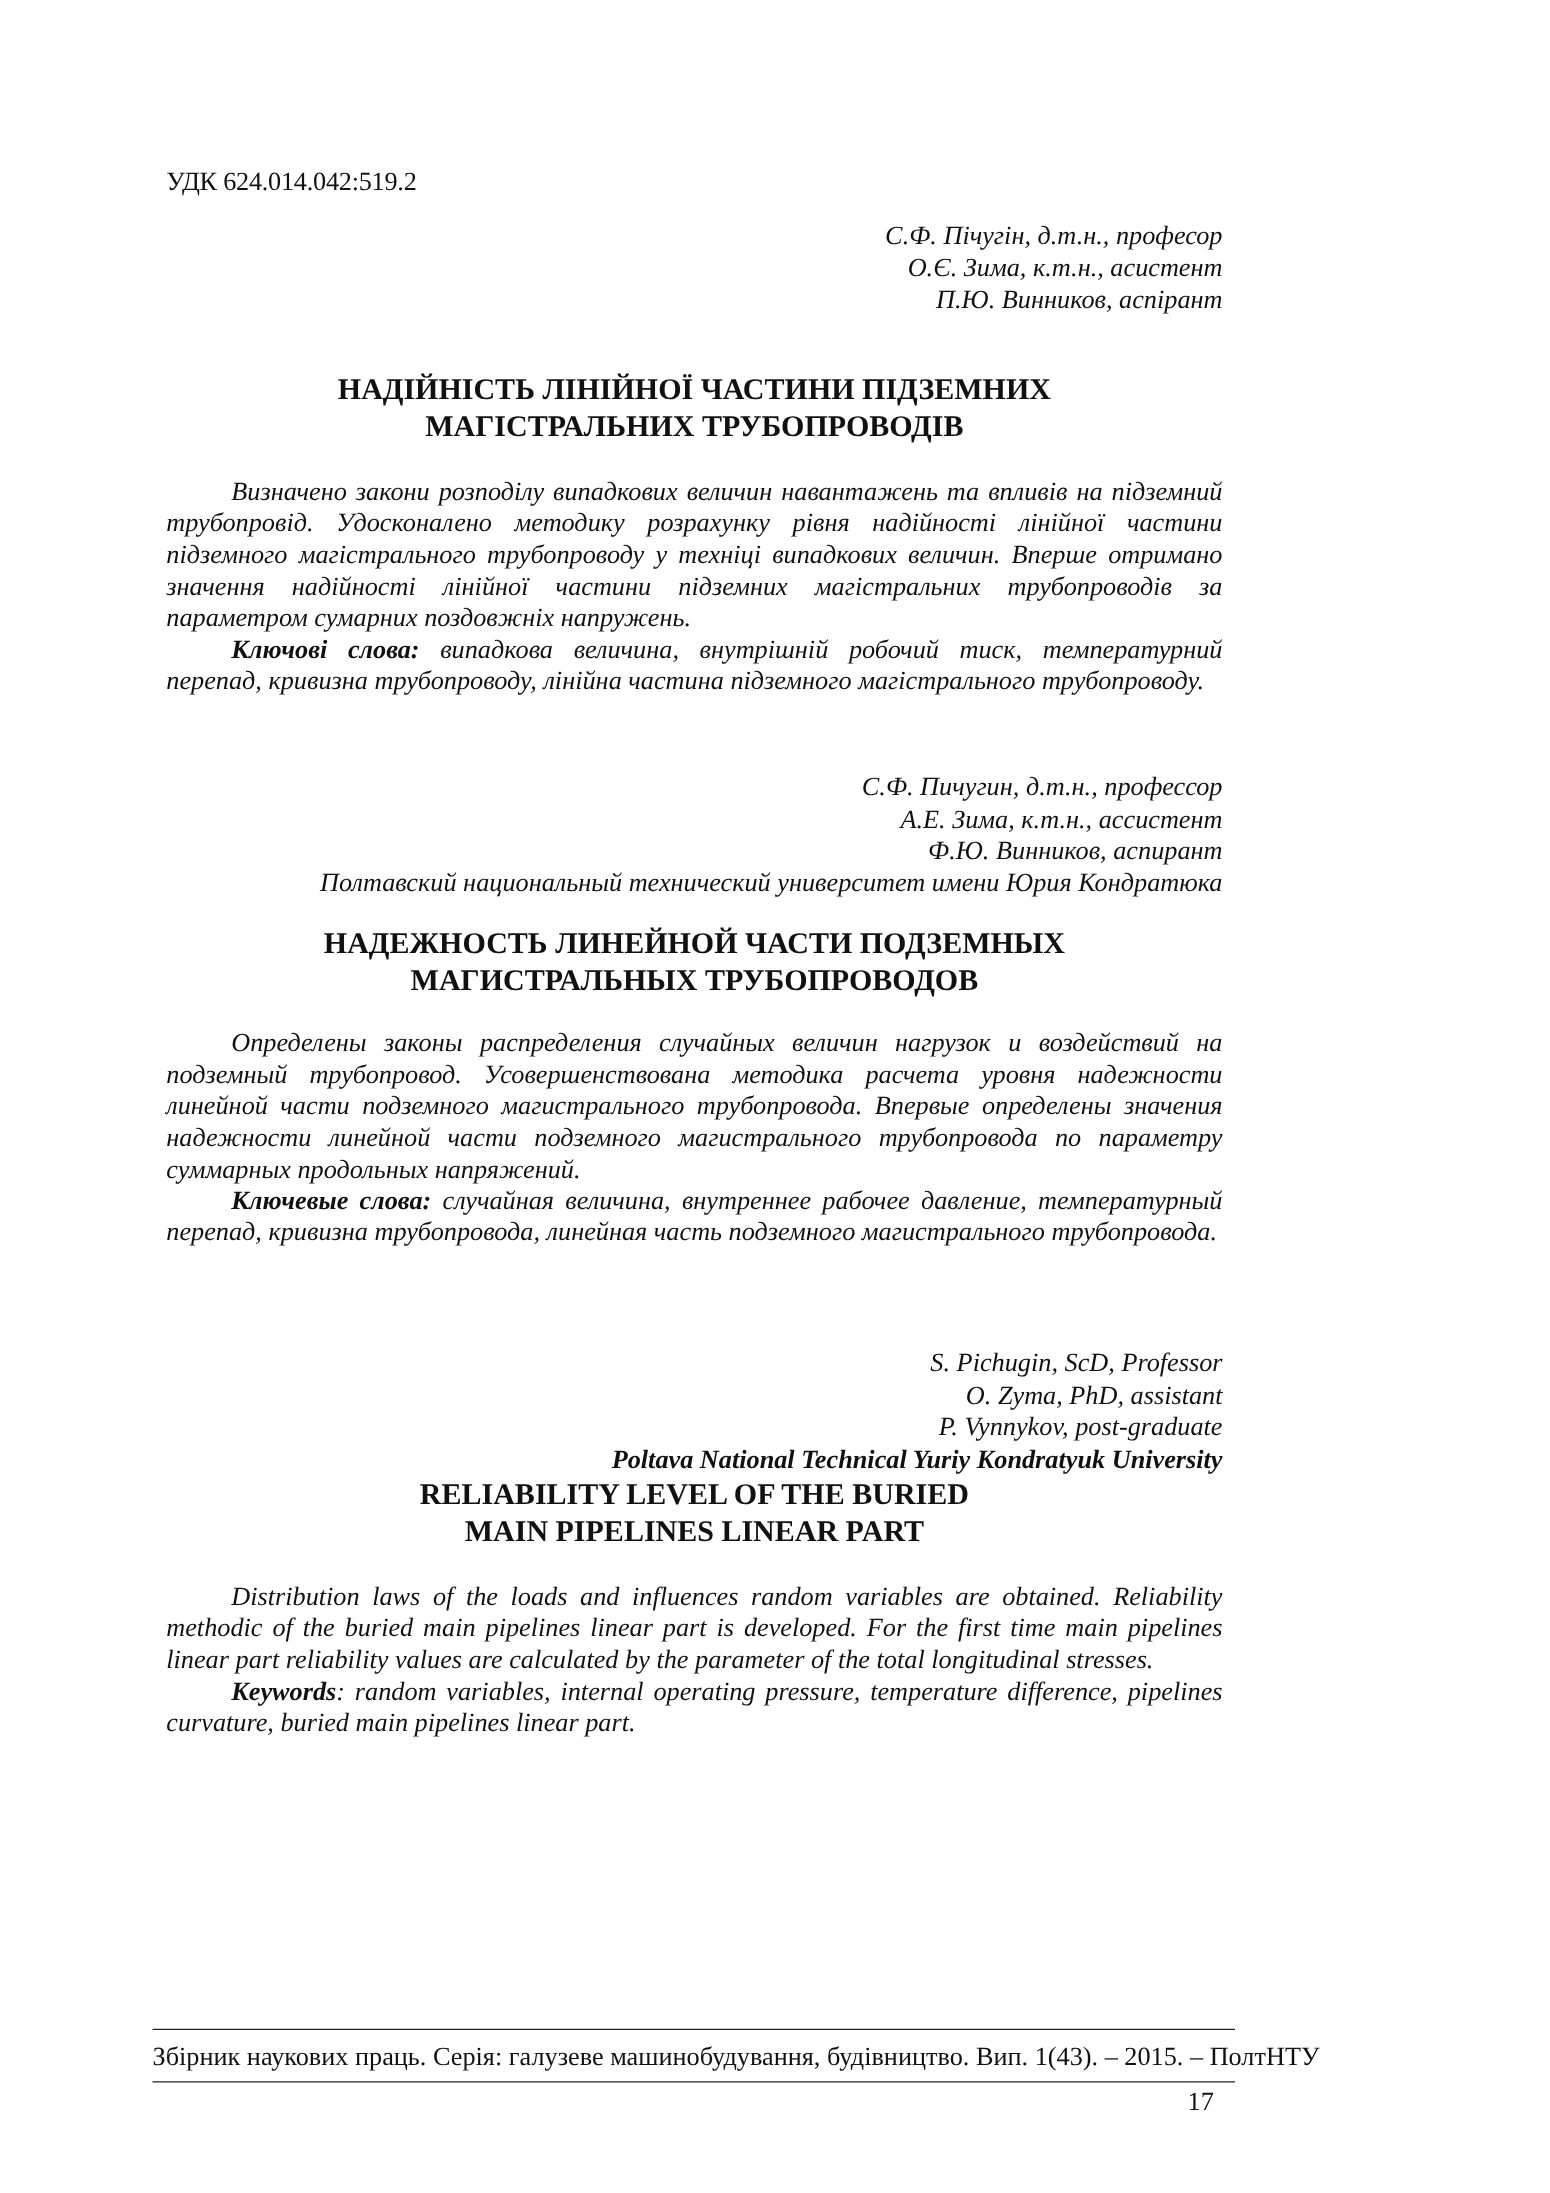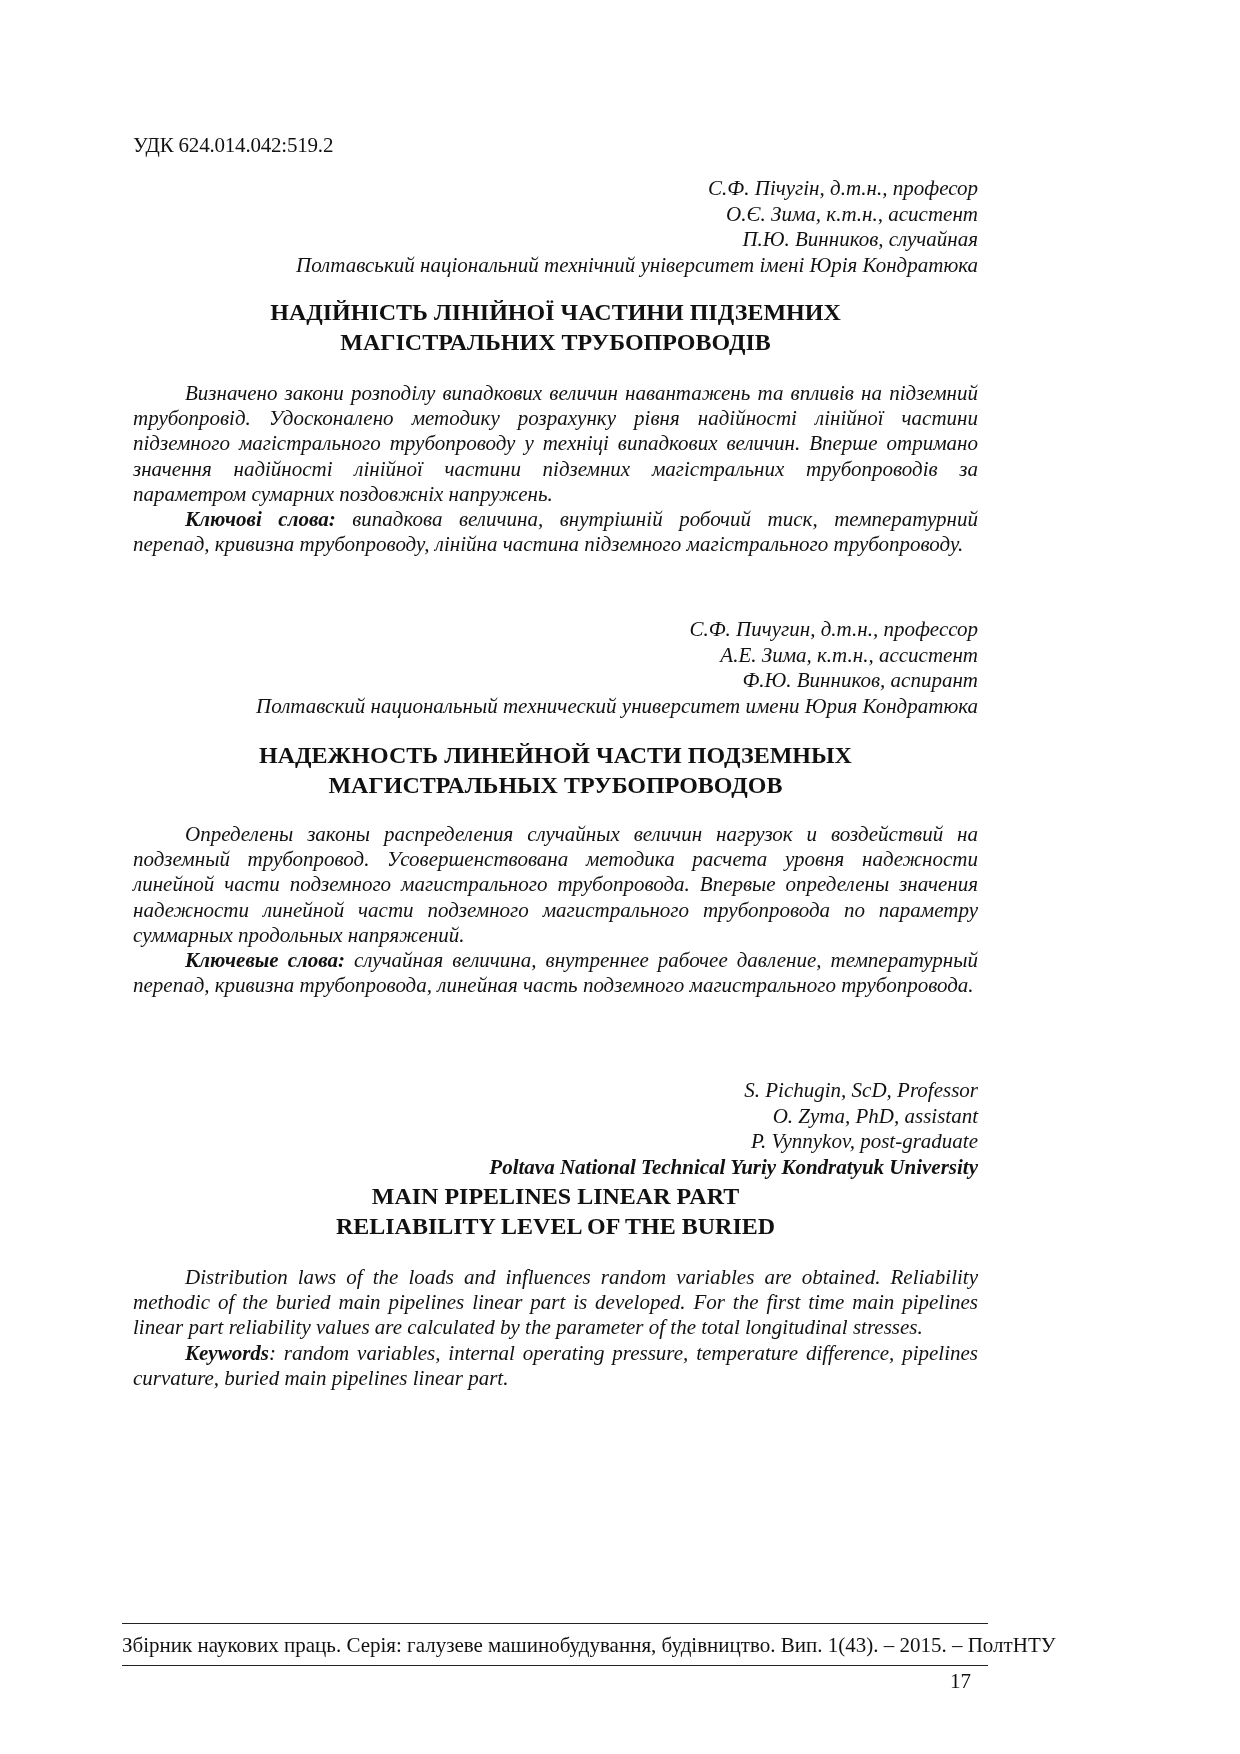--- a/index.html
+++ b/index.html
@@ -23,22 +23,21 @@
 </head>
 <body>
 
 <div class="page">
 
   <div class="udc">УДК 624.014.042:519.2</div>
 
   <div class="authors" style="top:176px;">
     <div>С.Ф. Пічугін, д.т.н., професор</div>
     <div>О.Є. Зима, к.т.н., асистент</div>
-    <div>П.Ю. Винников, случайная</div>
-    <div>Полтавський національний технічний університет імені Юрія Кондратюка</div>
+    <div>П.Ю. Винников, аспірант</div>
   </div>
 
   <div class="title" style="top:297px;">
     <div>НАДІЙНІСТЬ ЛІНІЙНОЇ ЧАСТИНИ ПІДЗЕМНИХ</div>
     <div>МАГІСТРАЛЬНИХ ТРУБОПРОВОДІВ</div>
   </div>
 
   <div class="col abstract" style="top:381px;">
     <p>Визначено закони розподілу випадкових величин навантажень та впливів на підземний трубопровід. Удосконалено методику розрахунку рівня надійності лінійної частини підземного магістрального трубопроводу у техніці випадкових величин. Вперше отримано значення надійності лінійної частини підземних магістральних трубопроводів за параметром сумарних поздовжніх напружень.</p>
     <p><span class="kw-label">Ключові слова:</span><span> випадкова величина, внутрішній робочий тиск, температурний перепад, кривизна трубопроводу, лінійна частина підземного магістрального трубопроводу.</span></p>
@@ -62,22 +61,22 @@
   </div>
 
   <div class="authors" style="top:1078px;">
     <div>S. Pichugin, ScD, Professor</div>
     <div>O. Zyma, PhD, assistant</div>
     <div>P. Vynnykov, post-graduate</div>
     <div class="affil-bold">Poltava National Technical Yuriy Kondratyuk University</div>
   </div>
 
   <div class="title" style="top:1181px;">
+    <div>RELIABILITY LEVEL OF THE BURIED</div>
     <div>MAIN PIPELINES LINEAR PART</div>
-    <div>RELIABILITY LEVEL OF THE BURIED</div>
   </div>
 
   <div class="col abstract" style="top:1265px;">
     <p>Distribution laws of the loads and influences random variables are obtained. Reliability methodic of the buried main pipelines linear part is developed. For the first time main pipelines linear part reliability values are calculated by the parameter of the total longitudinal stresses.</p>
     <p><span class="kw-label">Keywords</span><span>: random variables, internal operating pressure, temperature difference, pipelines curvature, buried main pipelines linear part.</span></p>
   </div>
 
   <div class="footer-line" style="top:1623px;"></div>
   <div class="footer">
     <span>Збірник наукових праць. Серія: галузеве машинобудування, будівництво. Вип. 1(43). – 2015. – ПолтНТУ</span>

